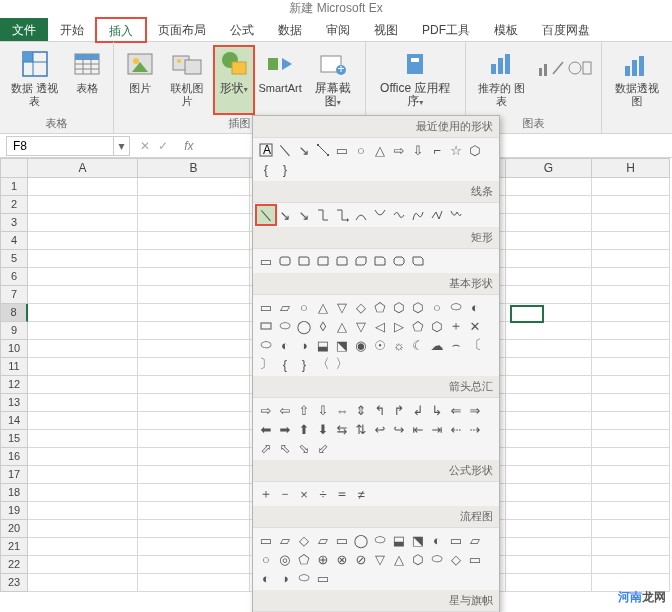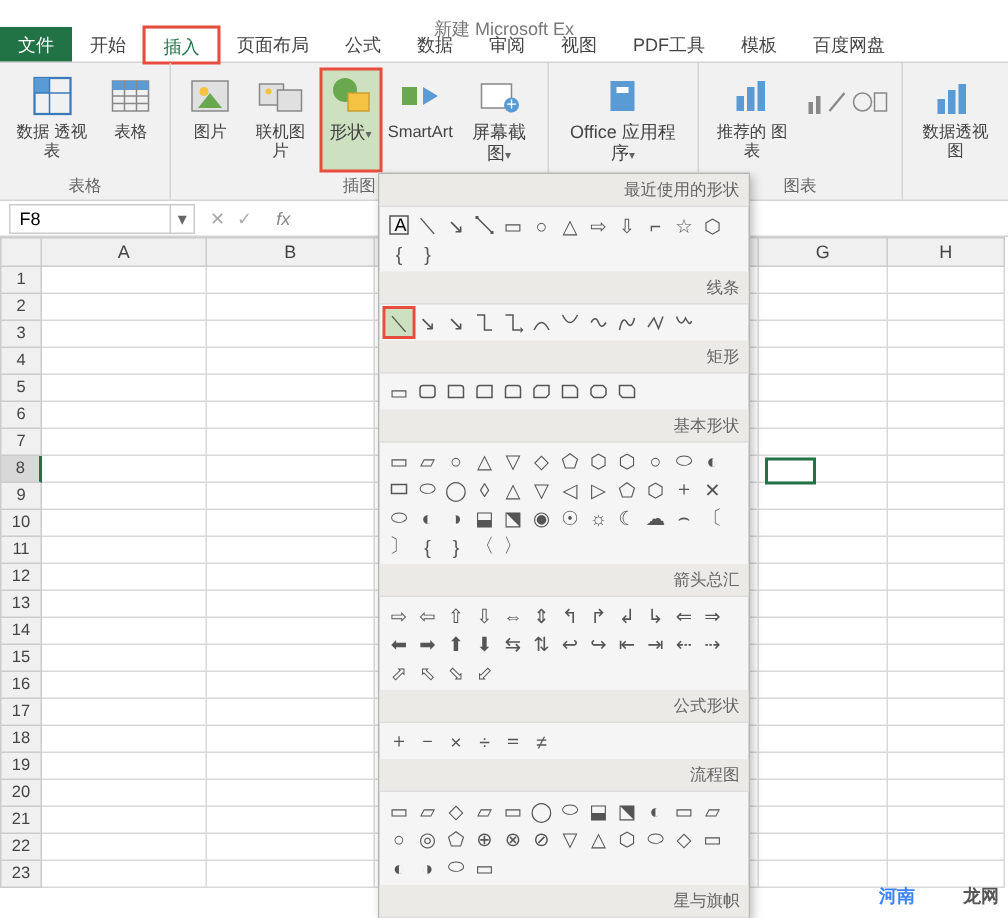--- a/index.html
+++ b/index.html
@@ -1,17 +1,17 @@
 <!DOCTYPE html>
 <html><head>
 <meta charset="utf-8">
 <style>
 *{margin:0;padding:0;box-sizing:border-box;font-family:"Microsoft YaHei",SimSun,sans-serif;font-size:12px;}
 body{background:#fff;width:672px;height:612px;overflow:hidden;position:relative;}
-.titlebar{height:18px;background:#fff;text-align:center;color:#777;font-size:12px;padding-top:11px;}
+.titlebar{height:18px;background:#fff;text-align:center;color:#777;font-size:12px;padding-top:0;}
 .tabs{height:24px;display:flex;border-bottom:1px solid #d4d4d4;}
 .tab{padding:4px 12px;color:#444;cursor:pointer;}
 .tab.file{background:#217346;color:#fff;}
 .tab.active{background:#fff;border:1px solid #d4d4d4;border-bottom:1px solid #fff;color:#217346;margin-bottom:-1px;}
 .tab.highlight{outline:2px solid #e74c3c;outline-offset:-1px;}
 .ribbon{height:92px;background:#f1f1f1;display:flex;border-bottom:1px solid #d4d4d4;}
 .group{border-right:1px solid #d4d4d4;padding:4px 6px 2px 6px;display:flex;flex-direction:column;align-items:center;}
 .group-items{display:flex;gap:4px;flex:1;}
 .grp-item{display:flex;flex-direction:column;align-items:center;justify-content:flex-start;padding:2px 4px;cursor:pointer;min-width:40px;}
 .grp-item.highlight{background:#cde0c0;outline:2px solid #e74c3c;outline-offset:-1px;}
@@ -34,21 +34,21 @@
 .cell{border:1px solid #d8d8d8;border-top:none;border-left:none;}
 .rowh.selected{background:#d8d8d8;border-right:2px solid #217346;}
 .dropdown{position:absolute;left:252px;top:115px;width:248px;background:#f5f5f5;border:1px solid #b5b5b5;box-shadow:2px 2px 6px rgba(0,0,0,0.25);text-align:right;}
 .dd-section-title{background:#eceae6;color:#666;font-size:11px;padding:3px 6px;border-bottom:1px solid #ddd;}
 .dd-grid{display:flex;flex-wrap:wrap;padding:3px 4px;gap:1px;}
 .shape{width:18px;height:18px;display:flex;align-items:center;justify-content:center;color:#555;cursor:pointer;font-size:13px;}
 .shape.highlight{background:#cde0c0;outline:2px solid #e74c3c;}
 .shape svg{width:14px;height:14px;}
 .watermark{position:absolute;right:6px;bottom:6px;font-size:18px;font-weight:bold;}
 .watermark .o{color:#3b82f6;margin-left:44px;}
-.watermark .g{color:#555;padding-left:32px;}
+.watermark .g{color:#555;}
 .dd-arrow{font-size:8px;color:#666;}
 .selcell-outline{position:absolute;border:2px solid #217346;pointer-events:none;}
 </style>
 </head>
 <body>
 
 <div class="titlebar">新建 Microsoft Ex</div>
 
 <div class="tabs">
   <div class="tab file">文件</div>

